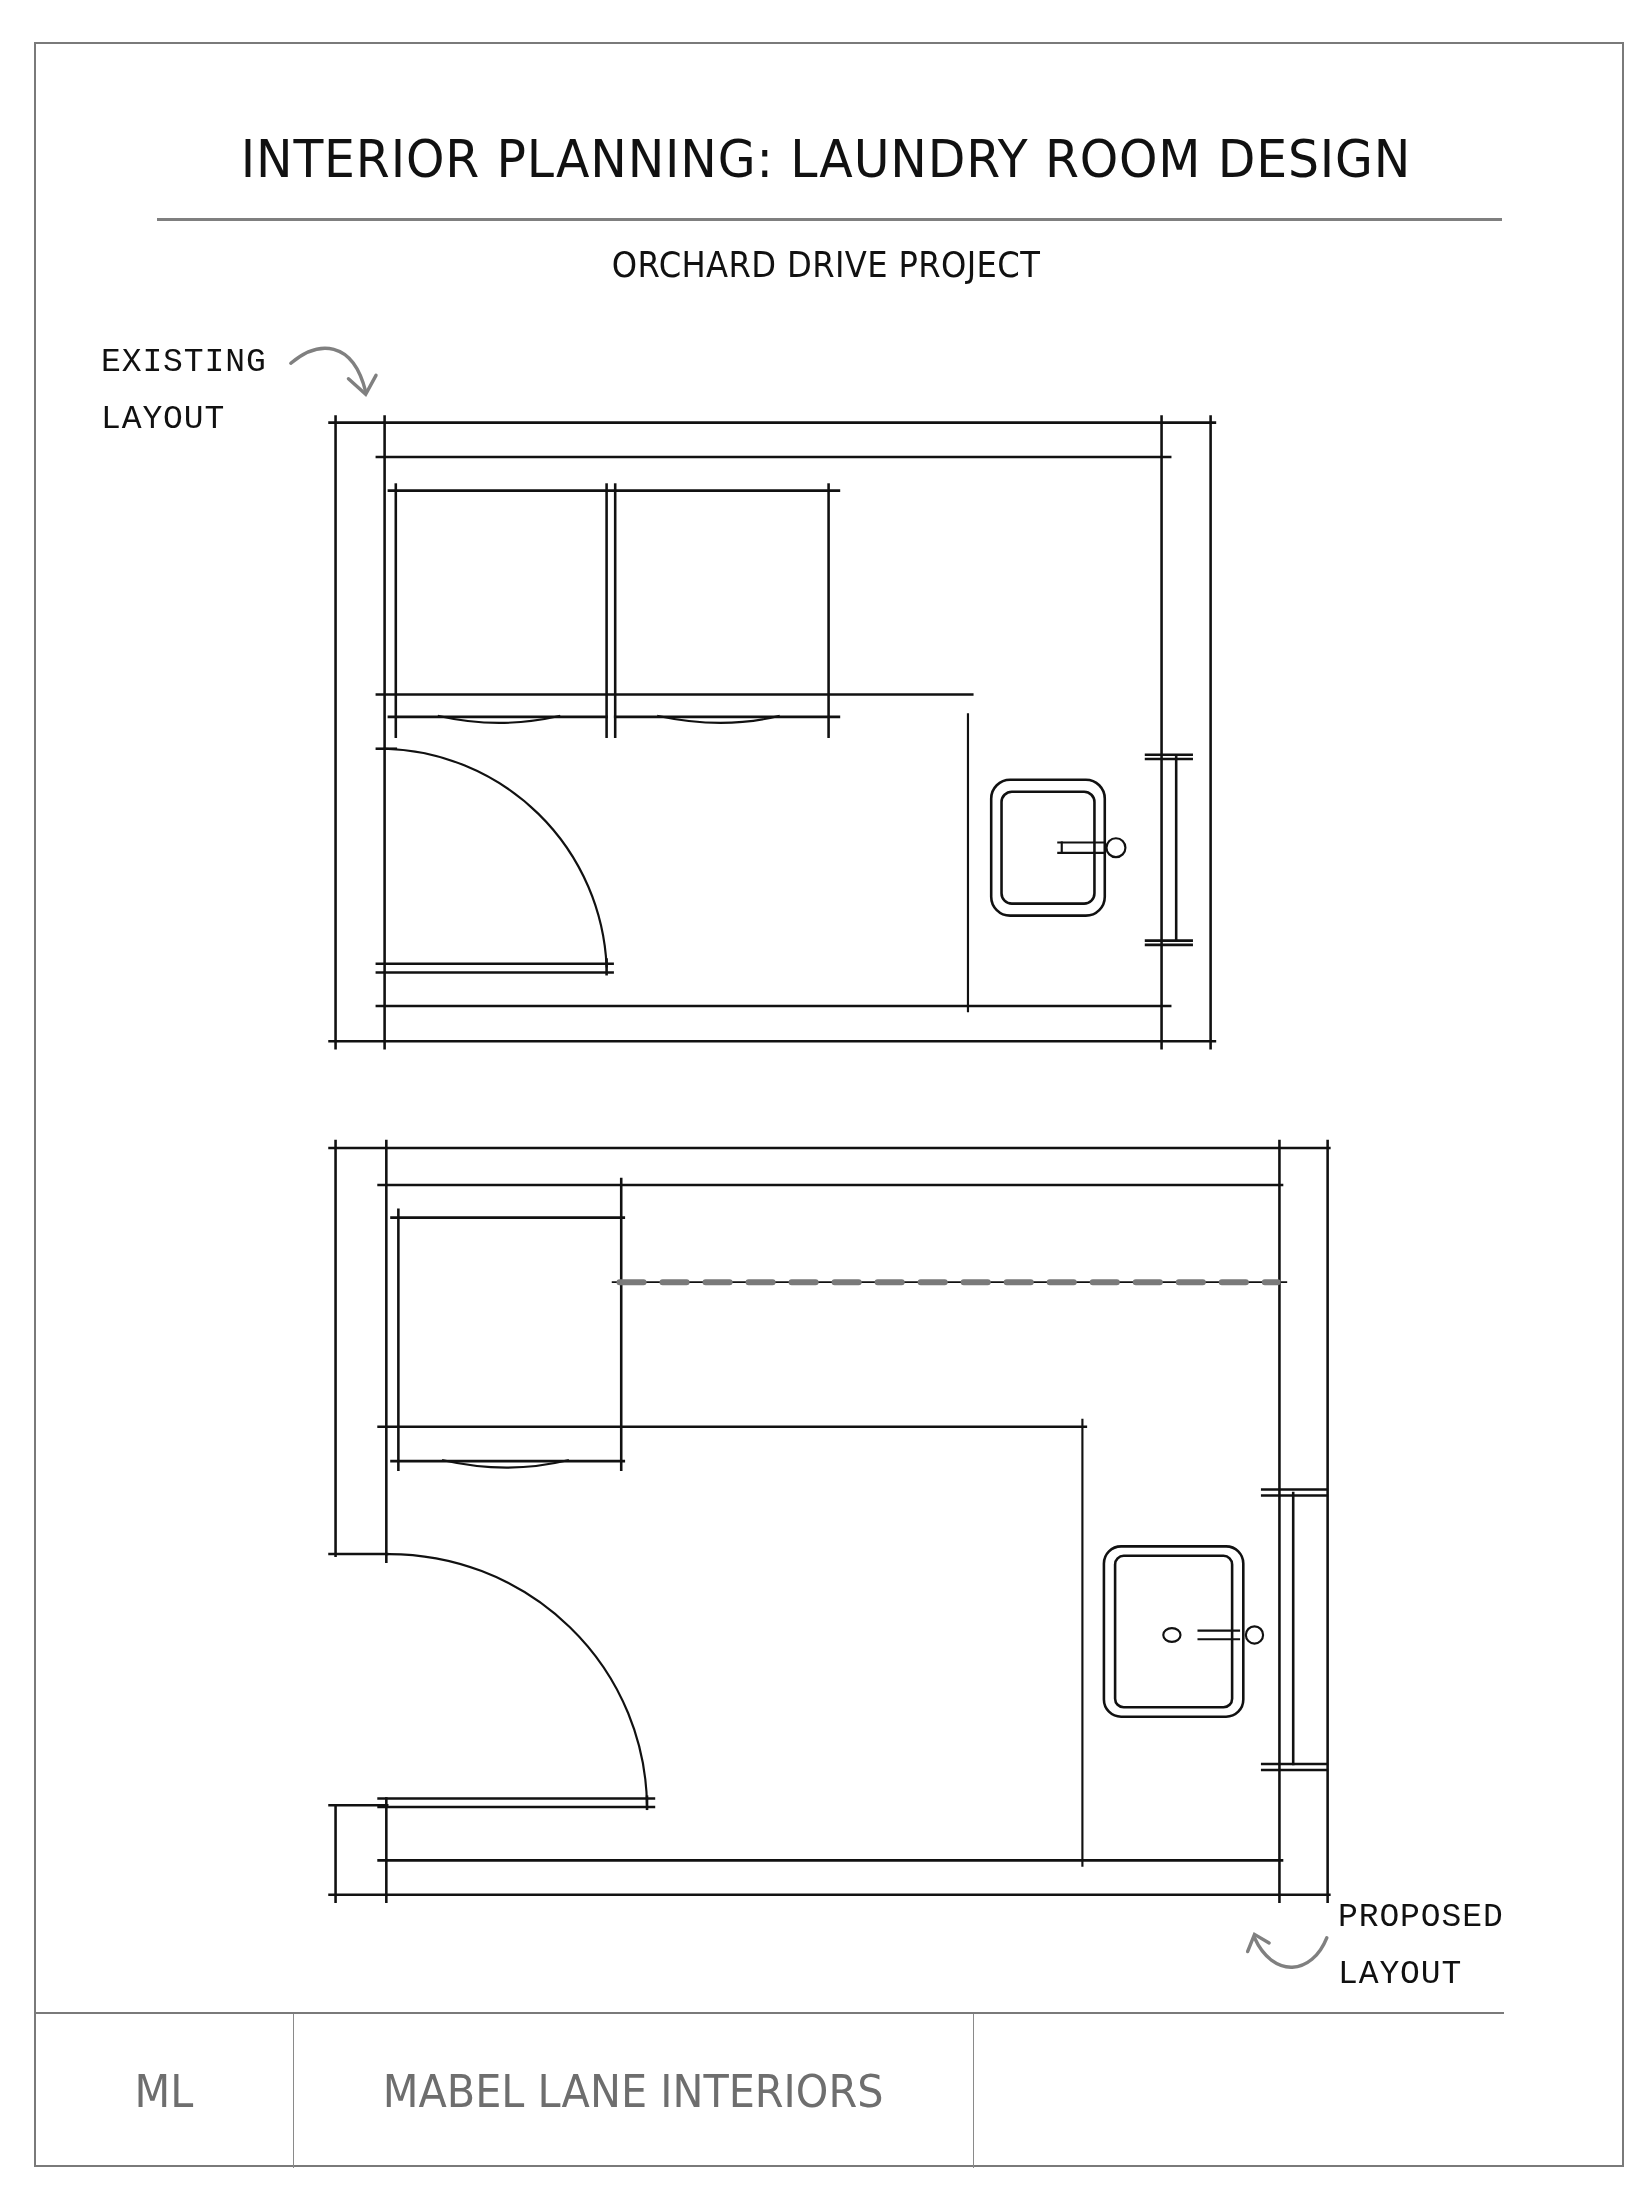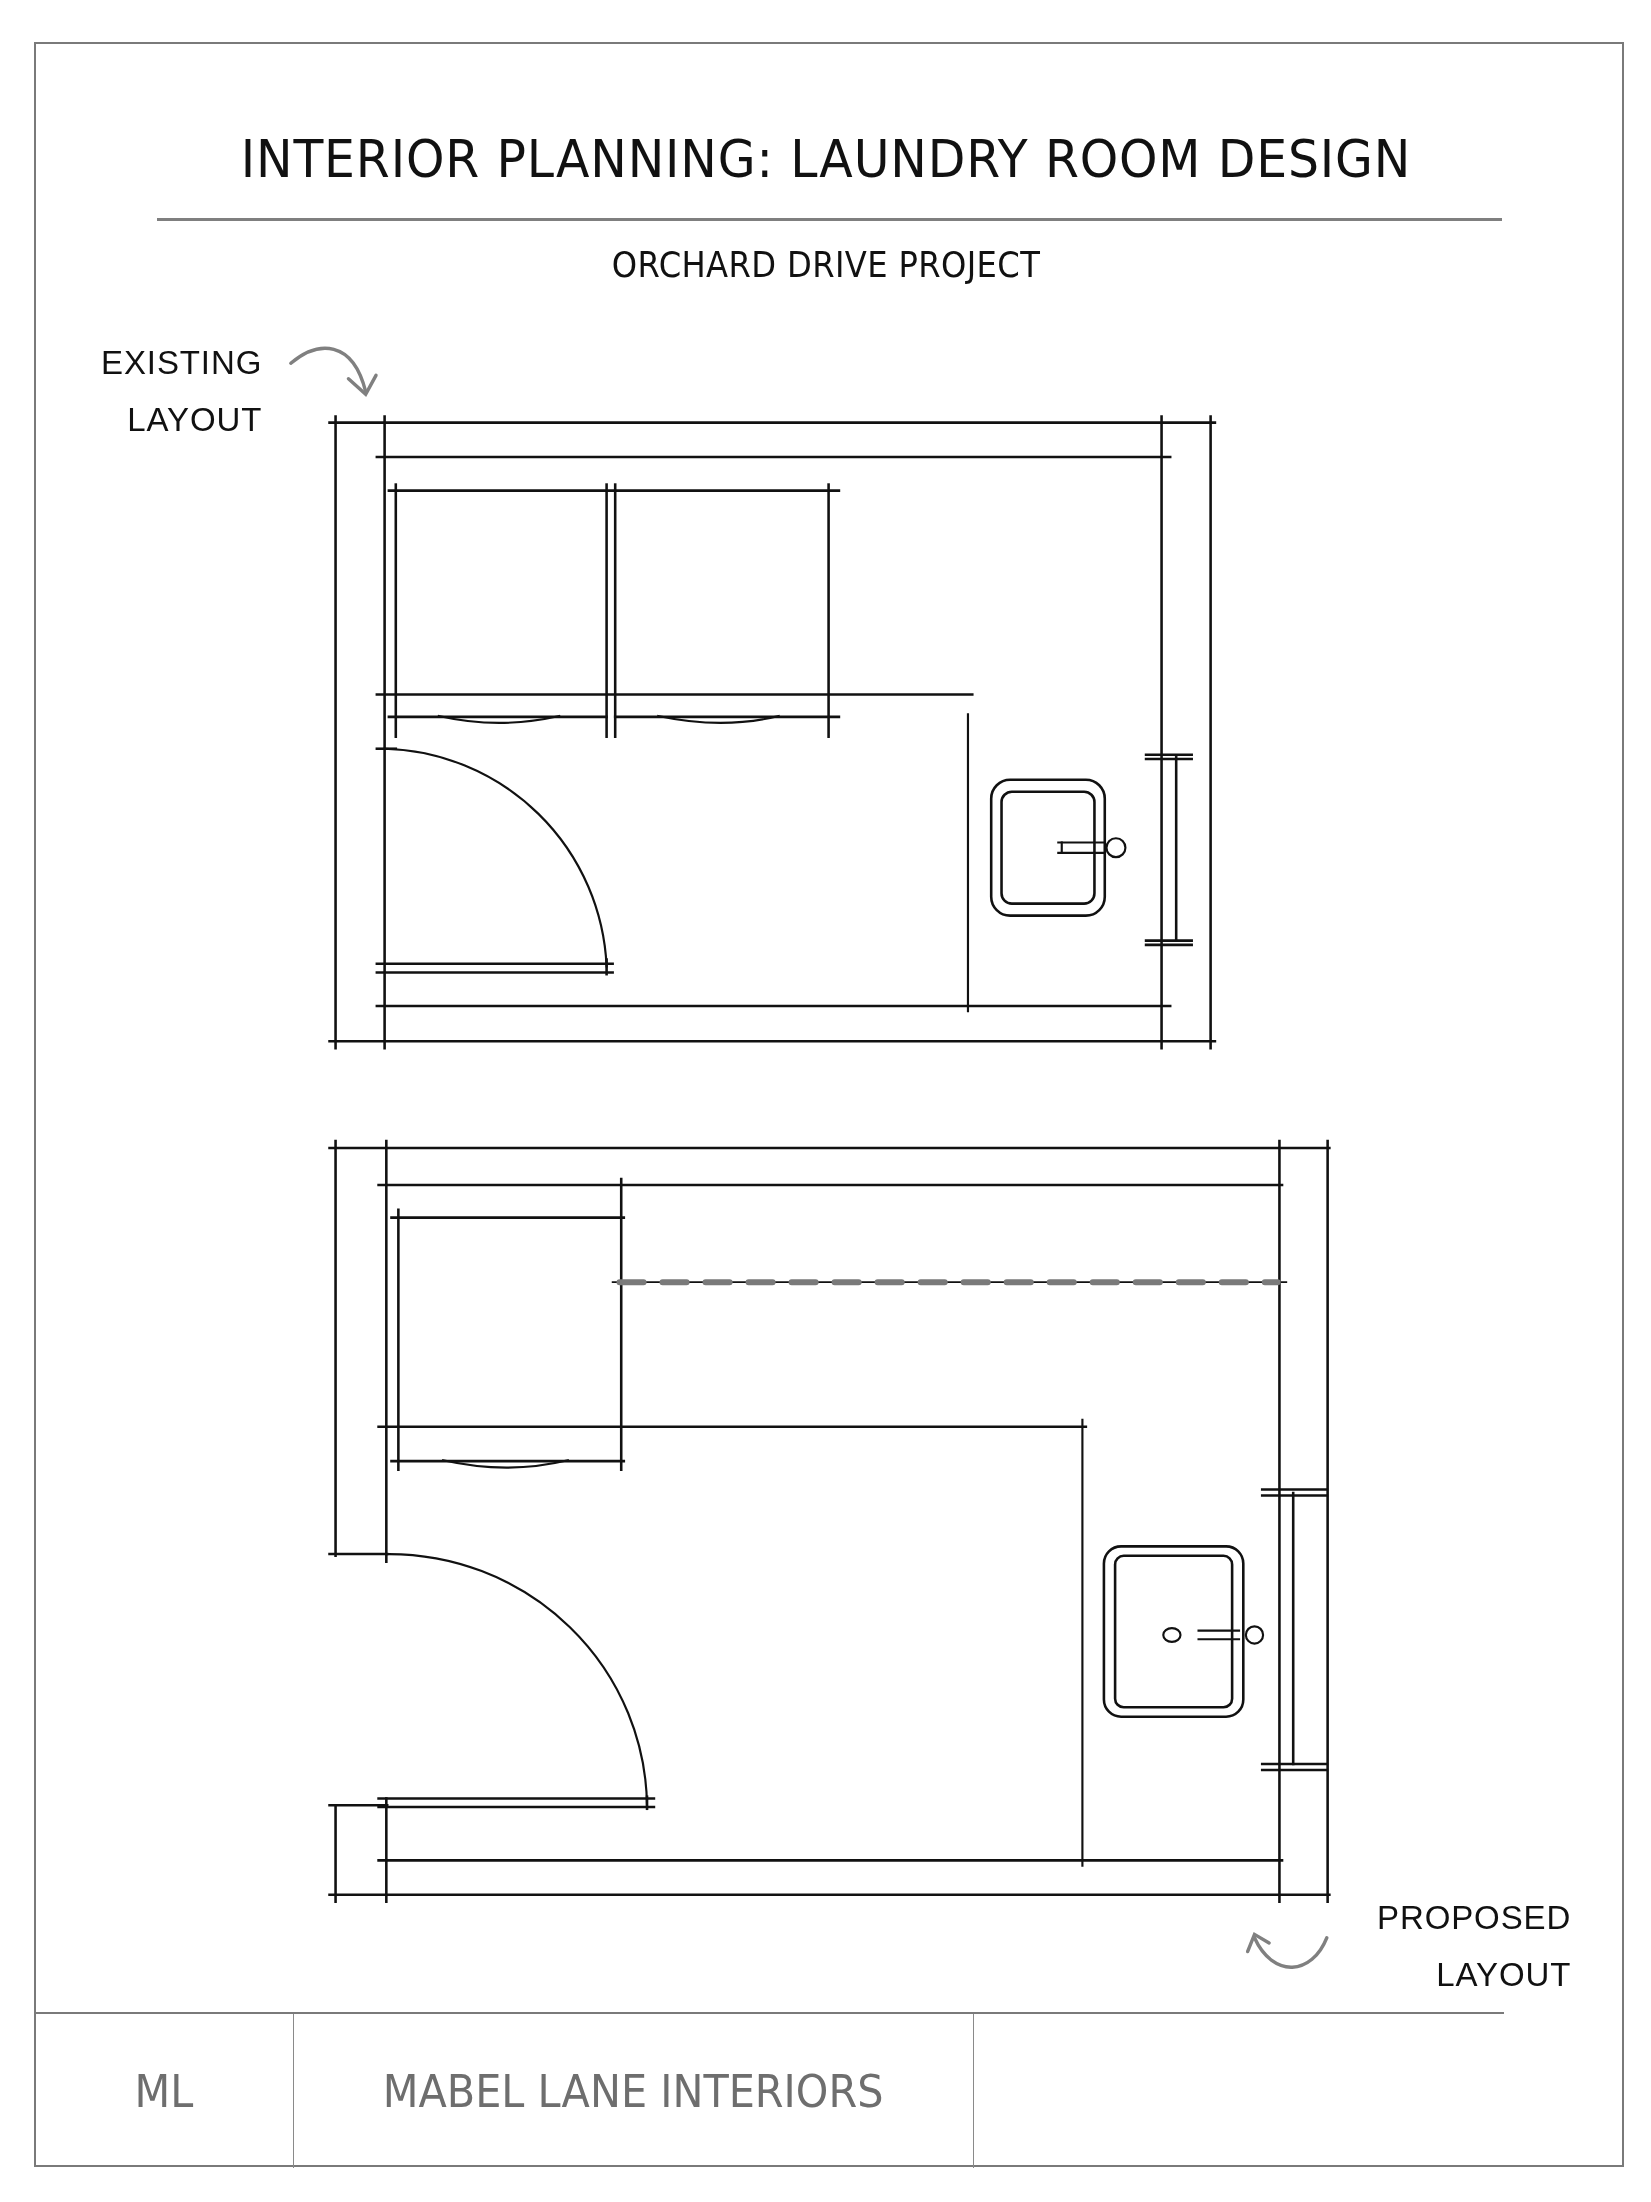--- a/index.html
+++ b/index.html
@@ -1,21 +1,21 @@
 <!DOCTYPE html>
 <html style="font-size:13.8px"><head>
 <meta charset="utf-8">
 <style>
   html, body { margin: 0; padding: 0; background: #ffffff; }
   body { width: 1652px; height: 2203px; position: relative; overflow: hidden; font-family: "DejaVu Sans", sans-serif; }
   .sheet { position: absolute; left: 34px; top: 42px; width: 1590px; height: 2125px; border: 2.6px solid #7a7a7a; box-sizing: border-box; }
   .title { position: absolute; left: 0; width: 1652px; top: 129px; text-align: center; font-family: "DejaVu Sans", sans-serif; font-size: 52px; font-weight: 400; color: #111; letter-spacing: 0.9px; transform: scaleX(0.94); transform-origin: center; }
   .title-rule { position: absolute; left: 157px; top: 218px; width: 1345px; height: 2.6px; background: #7f7f7f; }
   .subtitle { position: absolute; left: 0; width: 1652px; top: 245px; text-align: center; font-size: 35px; color: #111; letter-spacing: 0.4px; transform: scaleX(0.92); transform-origin: center; }
-  .hand { position: absolute; font-family: Liberation Sans, sans-serif; font-size: 33px; color: #111; letter-spacing: 0.9px; line-height: 57px; font-weight: 400; text-align: right; }
+  .hand { position: absolute; font-family: Liberation Mono, monospace; font-size: 33px; color: #111; letter-spacing: 0.9px; line-height: 57px; font-weight: 400; }
   .hand span { display: block; }
   .drawing { position: absolute; left: 0; top: 0; width: 1652px; height: 2203px; pointer-events: none; }
   .footer { position: absolute; left: 34px; top: 2012px; width: 1470px; height: 156px; border-top: 2.6px solid #7a7a7a; box-sizing: border-box; display: flex; }
   .footer .cell { height: 100%; display: flex; align-items: center; justify-content: center; color: #6e6e6e; font-size: 45px; box-sizing: border-box; }
   .footer .c1 { width: 260px; border-right: 1.7px solid #8a8a8a; }
   .footer .c2 { width: 680px; border-right: 1.7px solid #8a8a8a; }
   .footer .c3 { flex: 1; }
   .footer .cell span { display: inline-block; transform: scaleX(0.92); }
 </style>
 </head>
@@ -25,21 +25,21 @@
 
 <div class="title">INTERIOR PLANNING: LAUNDRY ROOM DESIGN</div>
 <div class="title-rule"></div>
 <div class="subtitle">ORCHARD DRIVE PROJECT</div>
 
 <div class="hand" style="left:101px; top:334px;">
   <span>EXISTING</span>
   <span>LAYOUT</span>
 </div>
 
-<div class="hand" style="left:1338px; top:1889px;margin-left:39px;">
+<div class="hand" style="left:1338px; top:1889px;">
   <span>PROPOSED</span>
   <span>LAYOUT</span>
 </div>
 
 <svg class="drawing" viewBox="0 0 1920 2560" xmlns="http://www.w3.org/2000/svg">
 
   <g fill="none" stroke="#808080" stroke-width="4" stroke-linecap="round">
     <path d="M338 422 C 370 395, 410 395, 425 455"></path>
     <path d="M405 440 L 425 458 L 437 436"></path>
   </g>

